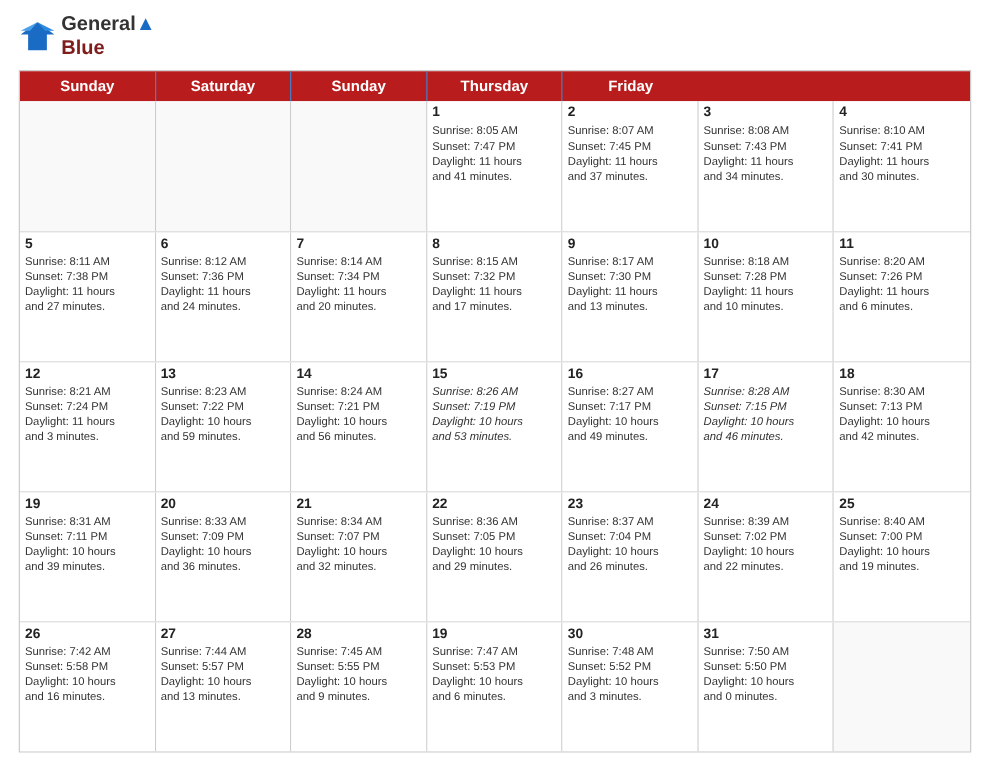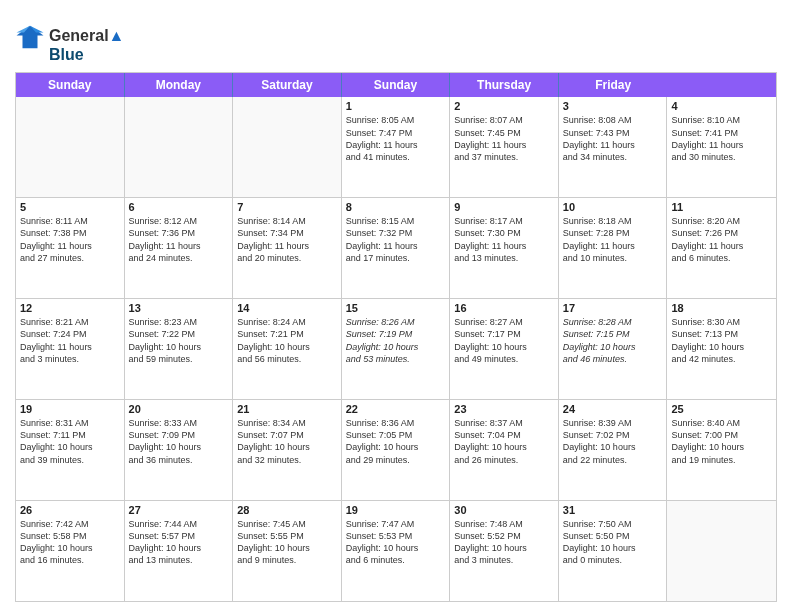--- a/index.html
+++ b/index.html
@@ -48,21 +48,21 @@
     }
     .calendar {
       flex: 1;
       display: flex;
       flex-direction: column;
       border: 1px solid #ccc;
     }
     .cal-header {
       display: grid;
       grid-template-columns: repeat(7, 1fr);
-      background: #8b5cf6;
+      background: #b91c1c;
     }
     .cal-header-cell {
       color: #fff;
       font-size: 12px;
       font-weight: bold;
       padding: 5px 4px;
       text-align: center;
       border-right: 1px solid #4a7bbf;
     }
     .cal-header-cell:last-child {
@@ -114,34 +114,33 @@
 
 <div class="page">
   <div class="header">
     <div class="logo">
       <svg class="logo-bird" viewBox="0 0 40 40">
         <polygon points="20,5 38,18 30,18 30,35 10,35 10,18 2,18" fill="#1a6bc4"></polygon>
         <polygon points="20,5 38,14 28,14" fill="#2d8ae0"></polygon>
         <polygon points="20,5 2,14 12,14" fill="#4aa0e8"></polygon>
       </svg>
       <div>
-        <div style="font-size:16px;font-weight:bold;color:#333;line-height:1.2;margin-top:16px;">General<span style="color:#1a6bc4;">▲</span></div>
-        <div style="font-size:16px;font-weight:bold;color:#0c4a6e;line-height:1.2;">Blue</div>
+        <div style="font-size:16px;font-weight:bold;color:#333;line-height:1.2;">General<span style="color:#1a6bc4;">▲</span></div>
+        <div style="font-size:16px;font-weight:bold;color:#7f1d1d;line-height:1.2;">Blue</div>
       </div>
     </div>
     <div class="title-block">
       <div class="month-title"></div>
       <div class="location-title"></div>
     </div>
   </div>
 
   <div class="calendar">
     <div class="cal-header">
     <div class="cal-header-cell">Sunday</div>
-        <div class="cal-header-cell">Monday</div>
         <div class="cal-header-cell">Saturday</div>
         <div class="cal-header-cell">Sunday</div>
         <div class="cal-header-cell">Thursday</div>
         <div class="cal-header-cell">Friday</div>
       </div>
     <div class="cal-body">
     <div class="cal-row">
           <div class="cal-cell empty"></div>
           <div class="cal-cell empty"></div>
           <div class="cal-cell empty"></div>

